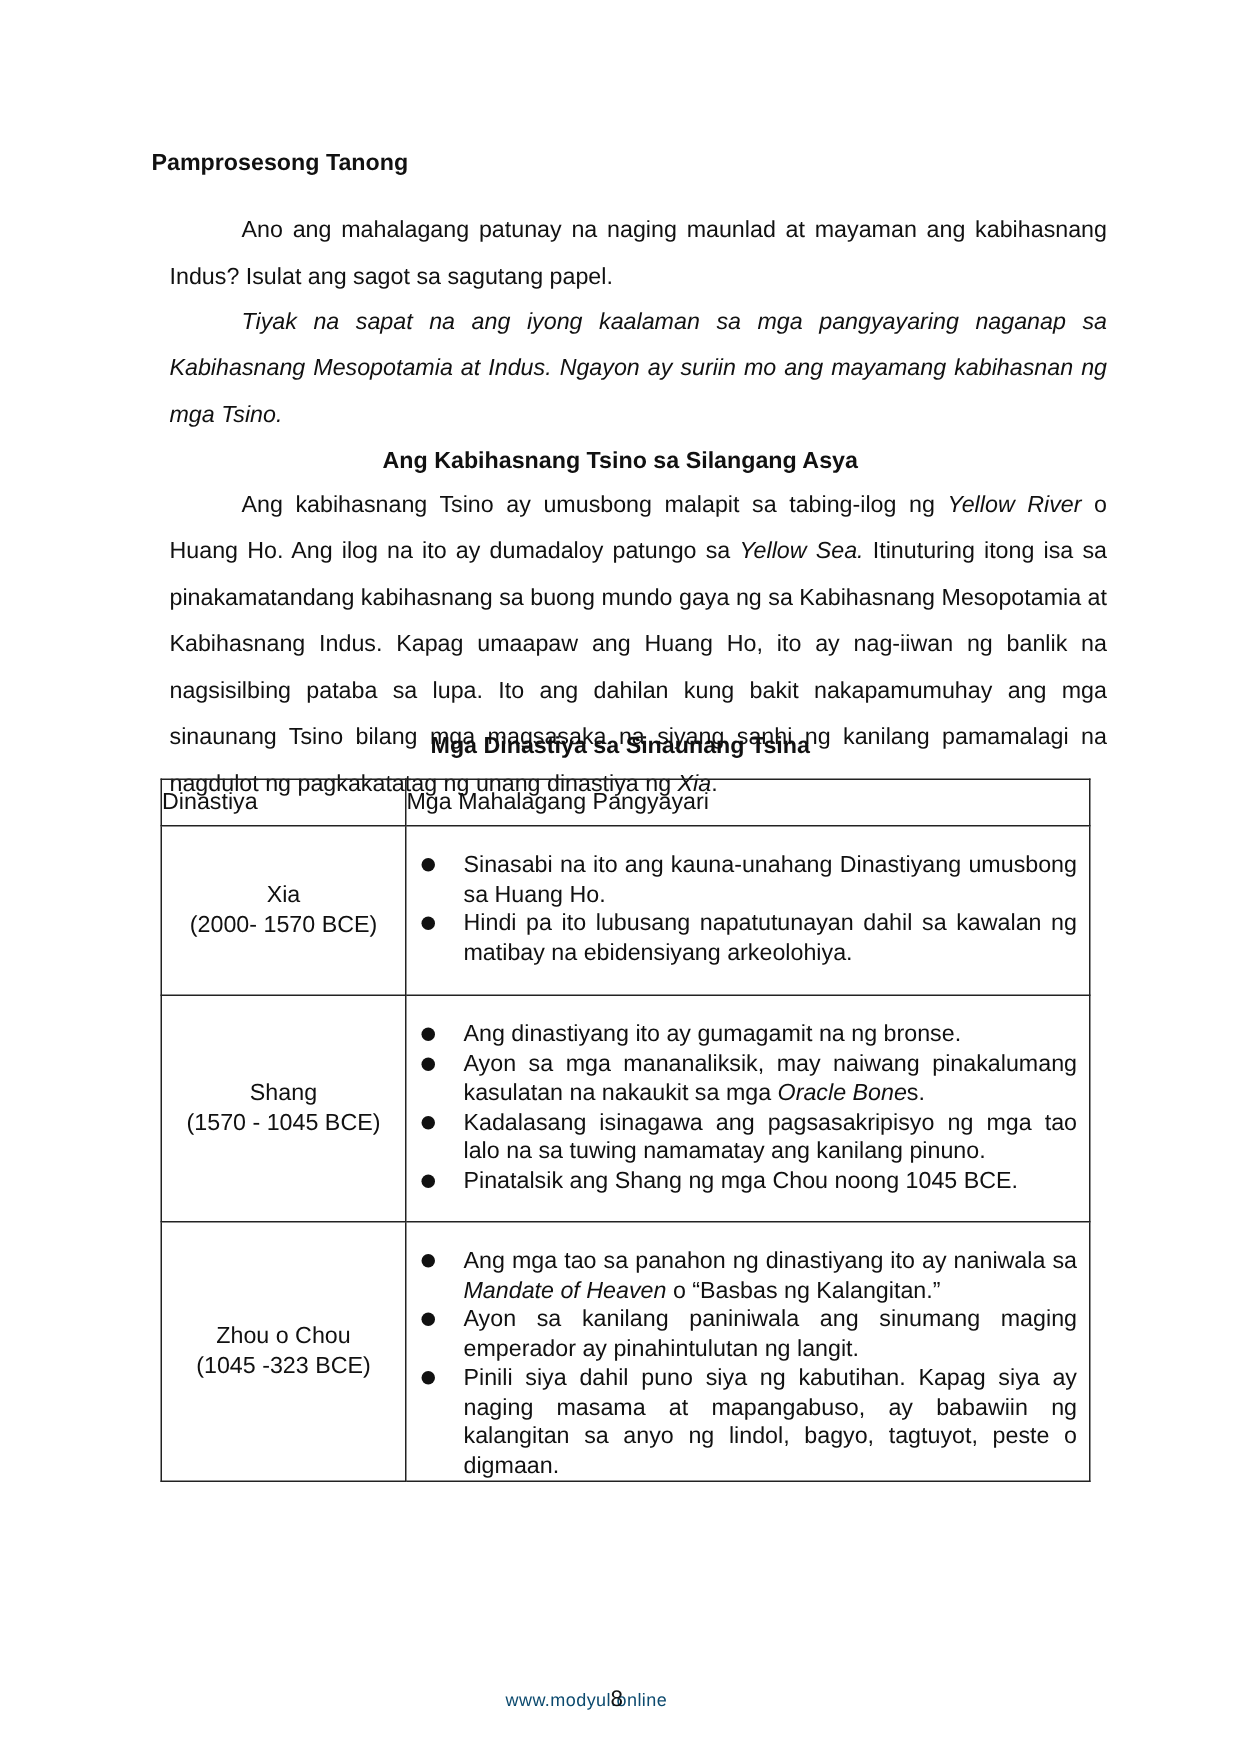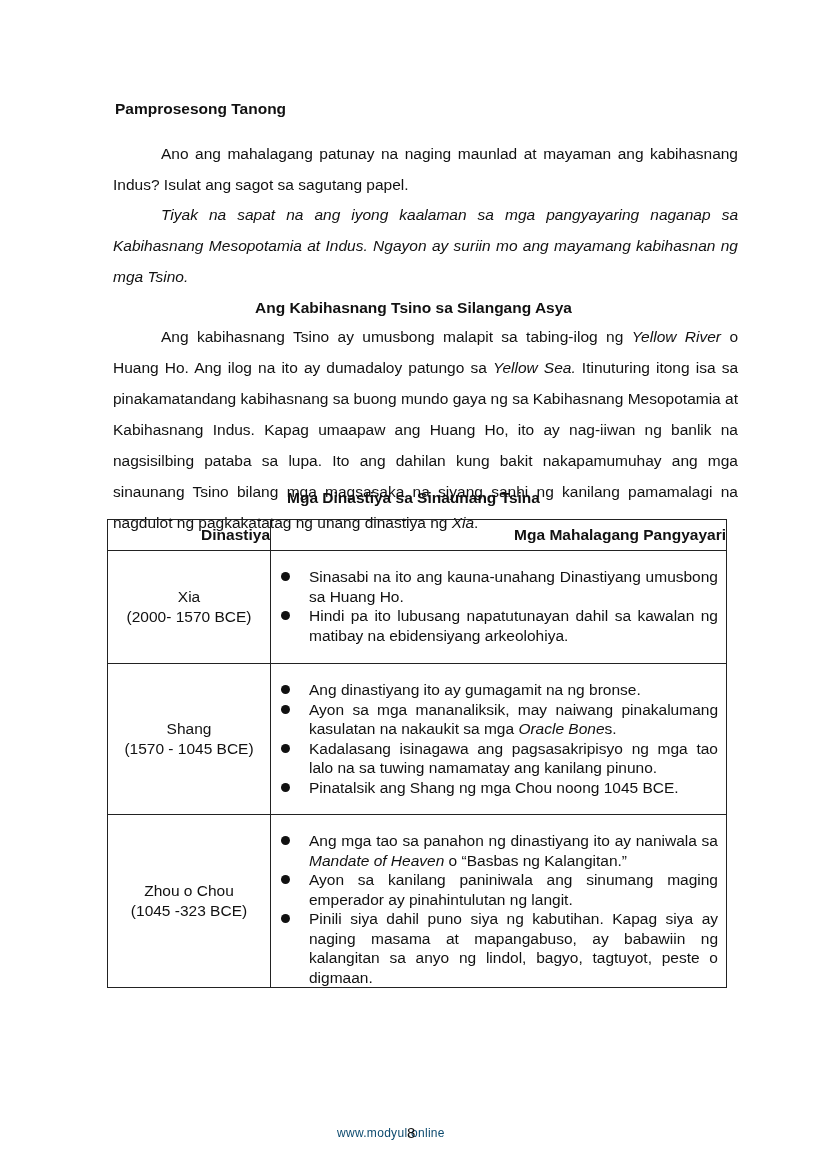--- a/index.html
+++ b/index.html
@@ -16,21 +16,21 @@
   }
   .para .indent { display: inline-block; width: 48px; }
   .center { text-align: center; }
   table.dyn {
     position: absolute; left: 107px; top: 519px; width: 620px;
     border-collapse: collapse; font-size: 15.5px;
   }
   table.dyn th, table.dyn td {
     border: 1px solid #222; padding: 0; vertical-align: middle;
   }
-  table.dyn th { height: 30px; font-weight: bold; text-align: right; }
+  table.dyn th { height: 30px; font-weight: normal; text-align: left; }
   table.dyn td.dyn-name { width: 162px; text-align: center; line-height: 20px; }
   table.dyn td.events { vertical-align: top; padding: 16px 8px 0 8px; }
   ul.bullets { list-style: none; margin: 0; padding: 0; }
   ul.bullets li {
     position: relative; padding-left: 30px; line-height: 19.5px; text-align: justify;
   }
   ul.bullets li .dot {
     position: absolute; left: 2px; top: 5px; width: 9px; height: 9px;
     border-radius: 50%; background: #111;
   }
@@ -39,21 +39,21 @@
   .row-zhou td { height: 154px; margin-top: 20px; }
   .page-num { position: absolute; left: 407px; top: 1124px; font-size: 15px; color: #111; }
   .watermark {
     position: absolute; left: 337px; top: 1126px; font-size: 12px; color: #0c4a6e;
     letter-spacing: 0.3px;
   }
 </style>
 </head>
 <body>
 
-<div class="abs bold" style="left:115px; top:100px;">Pamprosesong Tanong</div>
+<div class="abs bold" style="left:101px; top:100px;">Pamprosesong Tanong</div>
 
 <div class="para" style="top:138px;"><span class="indent"></span><span>Ano ang mahalagang patunay na naging maunlad at mayaman ang kabihasnang Indus? Isulat ang sagot sa sagutang papel.</span></div>
 
 <div class="para" style="top:199px;font-style:italic;"><span class="indent"></span><span>Tiyak na sapat na ang iyong kaalaman sa mga pangyayaring naganap sa Kabihasnang Mesopotamia at Indus. Ngayon ay suriin mo ang mayamang kabihasnan ng mga Tsino.</span></div>
 
 <div class="abs bold center" style="left:101px; width:625px; top:299px;">Ang Kabihasnang Tsino sa Silangang Asya</div>
 
 <div class="para" style="top:321px;" id="civ-para"><span class="indent"></span><span>Ang kabihasnang Tsino ay umusbong malapit sa tabing-ilog ng </span><i>Yellow River</i><span> o Huang Ho. Ang ilog na ito ay dumadaloy patungo sa </span><i>Yellow Sea.</i><span> Itinuturing itong isa sa pinakamatandang kabihasnang sa buong mundo gaya ng sa Kabihasnang Mesopotamia at Kabihasnang Indus. Kapag umaapaw ang Huang Ho, ito ay nag-iiwan ng banlik na nagsisilbing pataba sa lupa. Ito ang dahilan kung bakit nakapamumuhay ang mga sinaunang Tsino bilang mga magsasaka na siyang sanhi ng kanilang pamamalagi na nagdulot ng pagkakatatag ng unang dinastiya ng </span><i>Xia</i><span>.</span></div>
 
 <div class="abs bold center" style="left:101px; width:625px; top:489px;">Mga Dinastiya sa Sinaunang Tsina</div>

